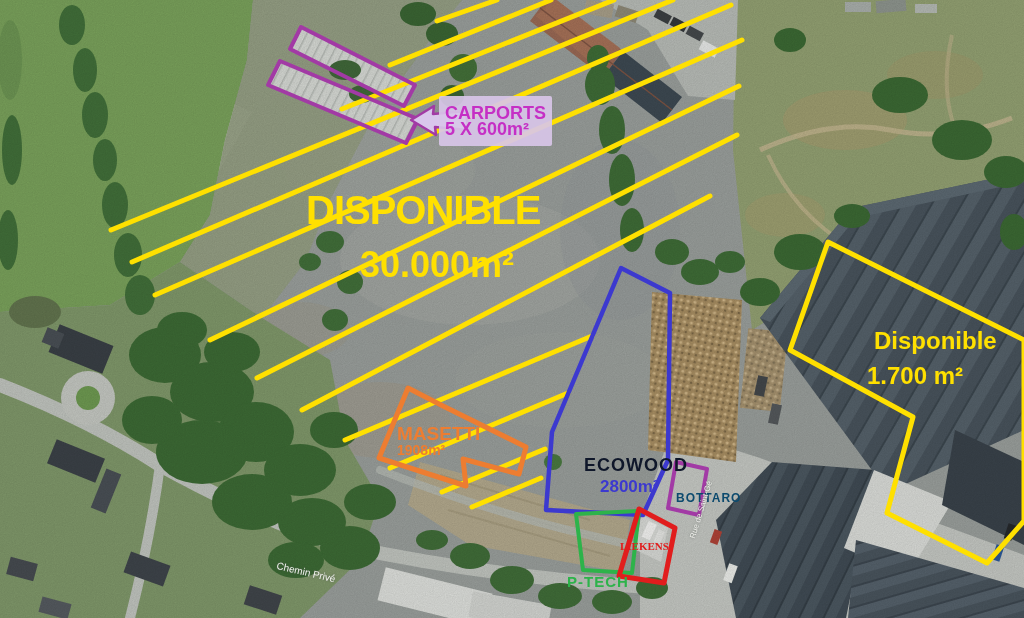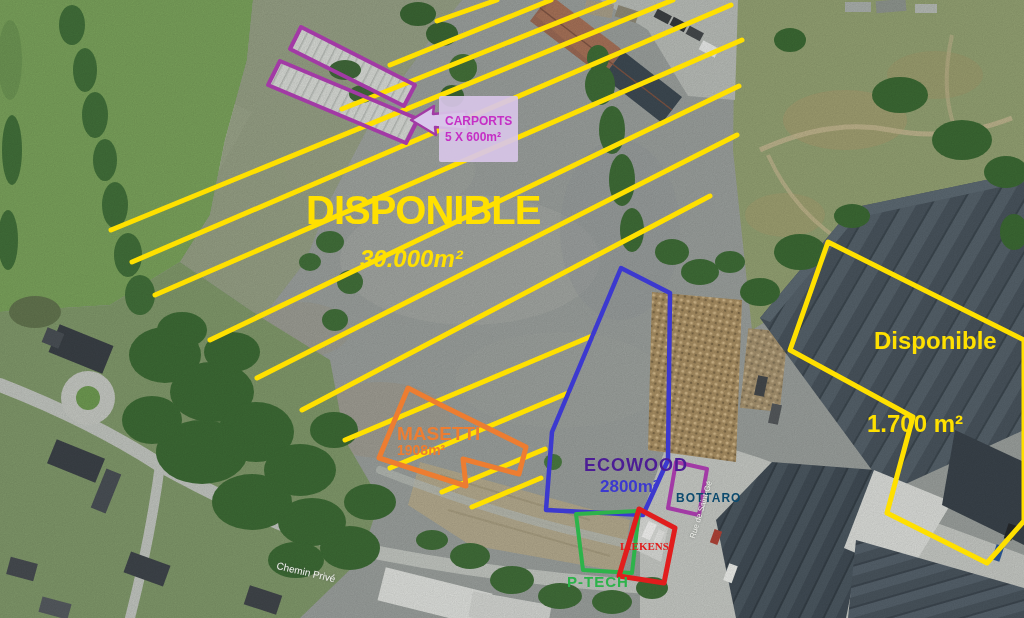--- a/index.html
+++ b/index.html
@@ -1,29 +1,29 @@
 <!DOCTYPE html>
 <html><head>
 <meta charset="utf-8">
 <style>
   html,body{margin:0;padding:0;background:#222;}
   .stage{position:relative;width:1024px;height:618px;overflow:hidden;
          font-family:"Liberation Sans",sans-serif;background:#9ba09d;}
   svg{position:absolute;left:0;top:0;}
   .lbl{position:absolute;font-weight:bold;white-space:nowrap;line-height:1;}
   .lbl-main-title{left:306px;top:190px;font-size:40px;letter-spacing:-1px;color:#ffe000;}
-  .lbl-main-area{left:360px;top:247px;font-size:24px;color:#ffe000;font-style:italic;}
+  .lbl-main-area{left:360px;top:247px;font-size:36px;color:#ffe000;}
   .lbl-right-title{left:874px;top:329px;font-size:24px;color:#ffe000;}
-  .lbl-right-area{left:867px;top:364px;font-size:24px;color:#ffe000;margin-top:48px;}
-  .carports-box{position:absolute;left:439px;top:96px;padding:17px 6px;
+  .lbl-right-area{left:867px;top:364px;font-size:24px;color:#ffe000;}
+  .carports-box{position:absolute;left:439px;top:96px;padding:9px 6px;
     background:rgba(216,198,232,.92);border-radius:2px;color:#c52fc5;
-    font-size:12px;font-weight:bold;line-height:16px;}
+    font-size:18px;font-weight:bold;line-height:16px;}
   .lbl-masetti{left:397px;top:424px;font-size:19px;color:#ed7d31;}
   .lbl-masetti-area{left:397px;top:443px;font-size:14px;color:#ed7d31;}
-  .lbl-ecowood{left:584px;top:456px;font-size:18px;color:#4c1d95;letter-spacing:1px;}
+  .lbl-ecowood{left:584px;top:456px;font-size:18px;color:#0f172a;letter-spacing:1px;}
   .lbl-ecowood-area{left:592px;top:478px;font-size:17px;color:#3c39cf;margin-left:8px;}
   .lbl-bottaro{left:676px;top:492px;font-size:12px;color:#0c4a6e;letter-spacing:1px;}
   .lbl-ptech{left:567px;top:530px;font-size:15px;color:#2db34a;letter-spacing:1px;margin-top:44px;}
   .lbl-liekens{left:620px;top:541px;font-size:11px;color:#e11d1d;font-family:Liberation Serif, serif;}
   .street{position:absolute;font-size:10px;font-weight:normal;color:#f2f3ee;
     white-space:nowrap;text-shadow:0 0 2px rgba(90,95,92,.8);}
   .street-chemin{left:278px;top:560px;transform:rotate(13deg);transform-origin:0 0;}
   .street-rue{left:688px;top:537px;font-size:8px;transform:rotate(-73deg);transform-origin:0 0;}
 </style>
 </head>

